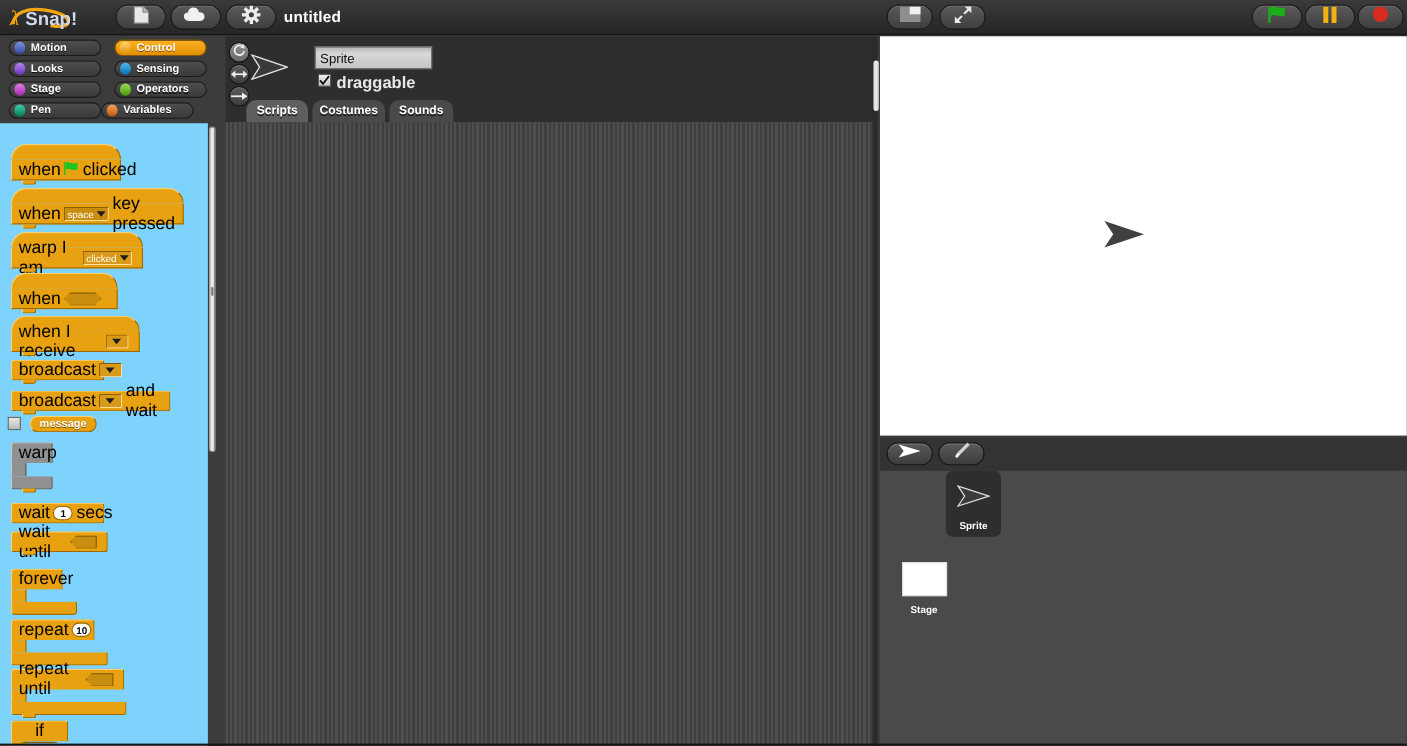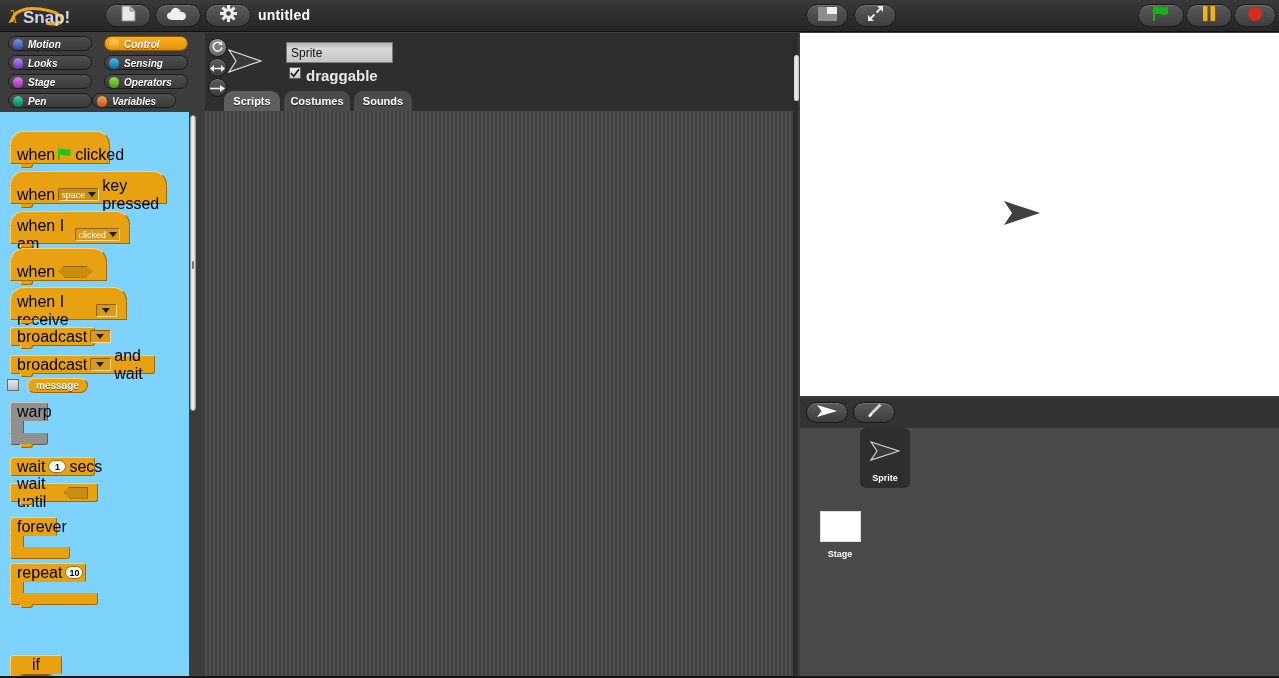--- a/index.html
+++ b/index.html
@@ -38,23 +38,22 @@
   #btn-flag { left: 1138px; width: 46px; }
   #btn-pause { left: 1186px; width: 46px; }
   #btn-stop { left: 1234px; width: 42px; }
 
   
   #cat-area { position: absolute; left: 0; top: 33px; width: 200px; height: 78px; background: #3c3c3c; }
   .cat-btn {
     position: absolute; width: 84px; height: 15px;
     border-radius: 8px; border: 1px solid #1b1b1b;
     background: linear-gradient(to bottom, #4e4e4e, #3a3a3a);
-    display: flex; align-items: flex-end;
+    display: flex; align-items: center;
     cursor: pointer;
-    font-style: italic;
   }
   .cat-btn.sel {
     background: linear-gradient(to bottom, #ffb225, #e08f00);
     border-color: #8a5500;
   }
   .cat-dot {
     width: 10px; height: 11px; margin-left: 4px; border-radius: 50%;
     flex: 0 0 auto;
   }
   .cat-label {
@@ -442,21 +441,21 @@
           <span class="arrow-dn"></span>
         </span>
         <span>key pressed</span>
       </div>
       <div class="notch"></div>
     </div>
 
     <div class="hat" style="left:10px; top:99px; width:120px;">
       <div class="hat-top"></div>
       <div class="hat-body">
-        <span>when I am</span>
+        <span>warp I am</span>
         <span class="inp-drop light">
           <span>clicked</span>
           <span class="arrow-dn"></span>
         </span>
       </div>
       <div class="notch"></div>
     </div>
 
     <div class="hat" style="left:10px; top:136px; width:97px;">
       <div class="hat-top"></div>
@@ -537,20 +536,30 @@
       <div class="c-top" style="width:76px;">
         <span>repeat</span>
         <span class="inp-num">10</span>
       </div>
       <div class="c-arm" style="height:11px;"></div>
       <div class="c-bot" style="width:88px;">
         <span class="notch2"></span>
       </div>
     </div>
 
+    <div class="cblk" style="left:10px; top:496px; width:103px;">
+      <div class="c-top" style="width:103px;">
+        <span>repeat until</span>
+        <span class="inp-bool"></span>
+      </div>
+      <div class="c-arm" style="height:11px;"></div>
+      <div class="c-bot" style="width:105px;">
+        <span class="notch2"></span>
+      </div>
+    </div>
 
     <div class="cblk" style="left:10px; top:543px; width:52px;">
       <div class="c-top" style="width:52px;flex-direction:column;">
         <span>if</span>
         <span class="inp-bool"></span>
       </div>
       <div class="c-arm" style="height:11px;"></div>
 
     </div>
   </div>

